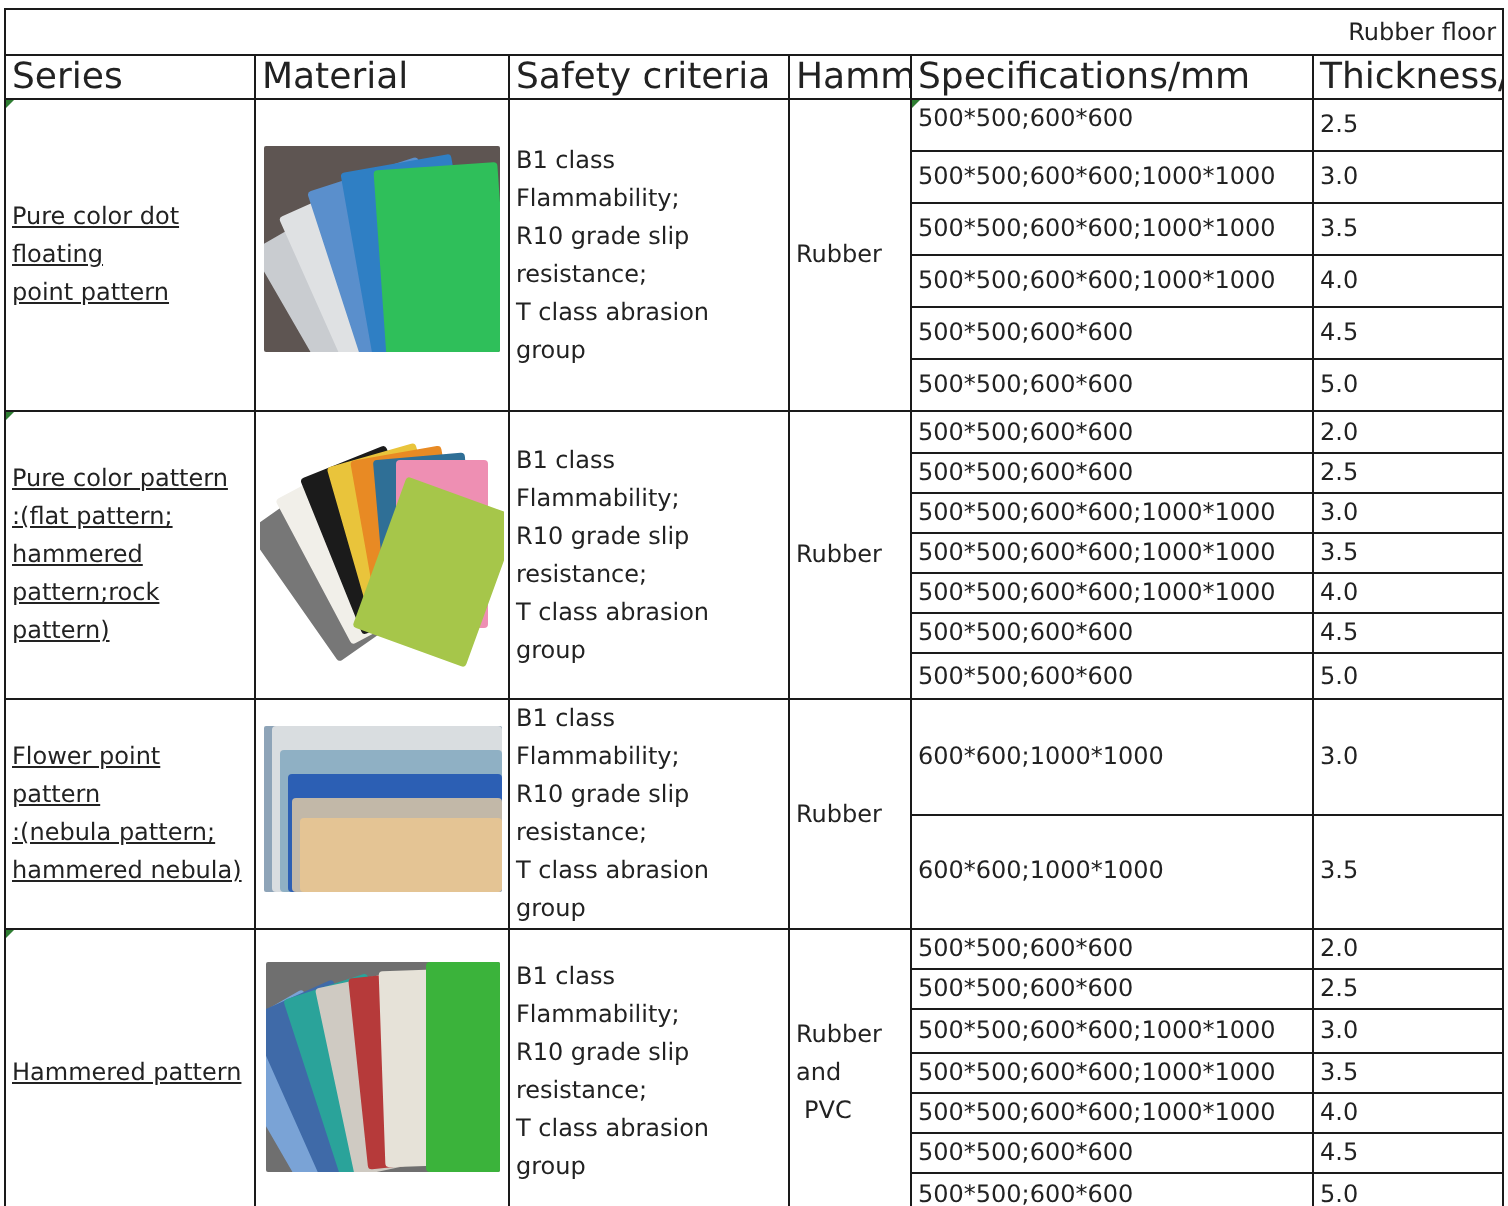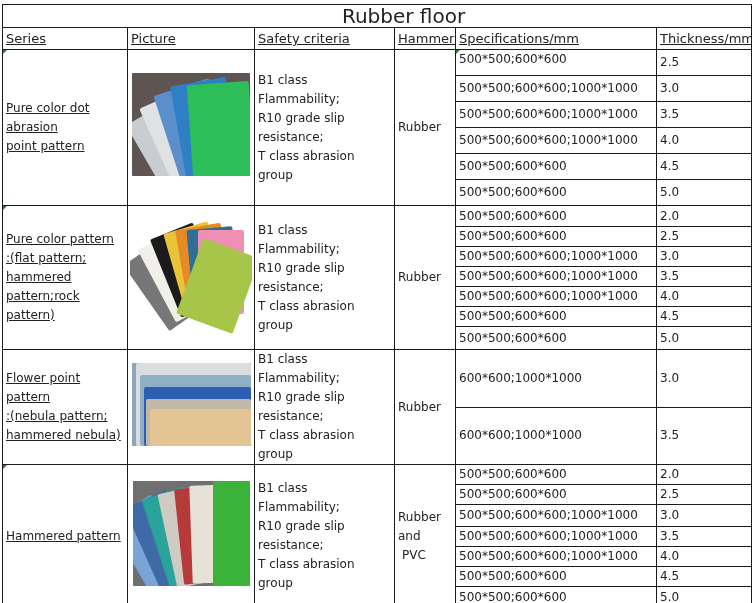--- a/index.html
+++ b/index.html
@@ -2,22 +2,22 @@
 <html><head>
 <meta charset="utf-8">
 <style>
   html, body { margin: 0; padding: 0; background: #ffffff; }
   body { width: 754px; height: 603px; position: relative; overflow: hidden;
          font-family: "DejaVu Sans", "Liberation Sans", sans-serif; color: #222; }
   .sheet { position: absolute; left: 2px; top: 4px; width: 749px; }
   table { border-collapse: collapse; table-layout: fixed; width: 749px; }
   td { border: 1px solid #1a1a1a; padding: 0 3px; font-size: 12px; line-height: 19px;
        vertical-align: middle; overflow: hidden; white-space: nowrap; }
-  td.title { text-align: center; font-size: 20px; height: 22px; padding-left: 56px; }
-  td.hdr { font-size: 13px; height: 21px; text-decoration: underline; }
+  td.title { text-align: right; font-size: 12px; height: 22px; padding-left: 56px; }
+  td.hdr { font-size: 18px; height: 21px; }
   td.wrap { white-space: normal; }
   td.series { font-size: 12px; line-height: 19px; text-decoration: underline; }
   td.safety { font-size: 12px; line-height: 19px; }
   td.mat { font-size: 12px; }
   td.pic { padding: 0; text-align: center; }
   td.spec, td.thk { font-size: 12px; }
   .corner { position: relative; }
   .corner::before { content: ""; position: absolute; left: 0; top: 0;
        border-top: 4px solid #2e7d32; border-right: 4px solid transparent; }
   .swatch { display: inline-block; position: relative; overflow: hidden; border-radius: 1px; }
@@ -41,31 +41,31 @@
     <col style="width:95px">
   </colgroup>
   <tbody>
 
     <tr>
       <td colspan="6" class="title">Rubber floor</td>
     </tr>
 
     <tr>
       <td class="hdr">Series</td>
-      <td class="hdr">Picture</td>
+      <td class="hdr">Material</td>
       <td class="hdr">Safety criteria</td>
       <td class="hdr">Hammered</td>
       <td class="hdr">Specifications/mm</td>
       <td class="hdr">Thickness/mm</td>
     </tr>
 
     <tr style="height:26px">
       <td rowspan="6" class="series wrap corner">
         <div>Pure color dot</div>
-        <div>abrasion</div>
+        <div>floating</div>
         <div>point pattern</div>
       </td>
       <td rowspan="6" class="pic">
         <span class="swatch fan1">
           <span class="sheetp" style="left:10px;top:32px;width:60px;height:80px;background:#c9ccd0;transform:rotate(-30deg)"></span>
           <span class="sheetp" style="left:22px;top:20px;width:60px;height:85px;background:#dfe1e3;transform:rotate(-24deg)"></span>
           <span class="sheetp" style="left:34px;top:12px;width:58px;height:90px;background:#5a8fcc;transform:rotate(-18deg)"></span>
           <span class="sheetp" style="left:46px;top:8px;width:56px;height:95px;background:#2f7fc4;transform:rotate(-10deg)"></span>
           <span class="sheetp" style="left:58px;top:10px;width:62px;height:96px;background:#2fbf5a;transform:rotate(-4deg)"></span>
         </span>

